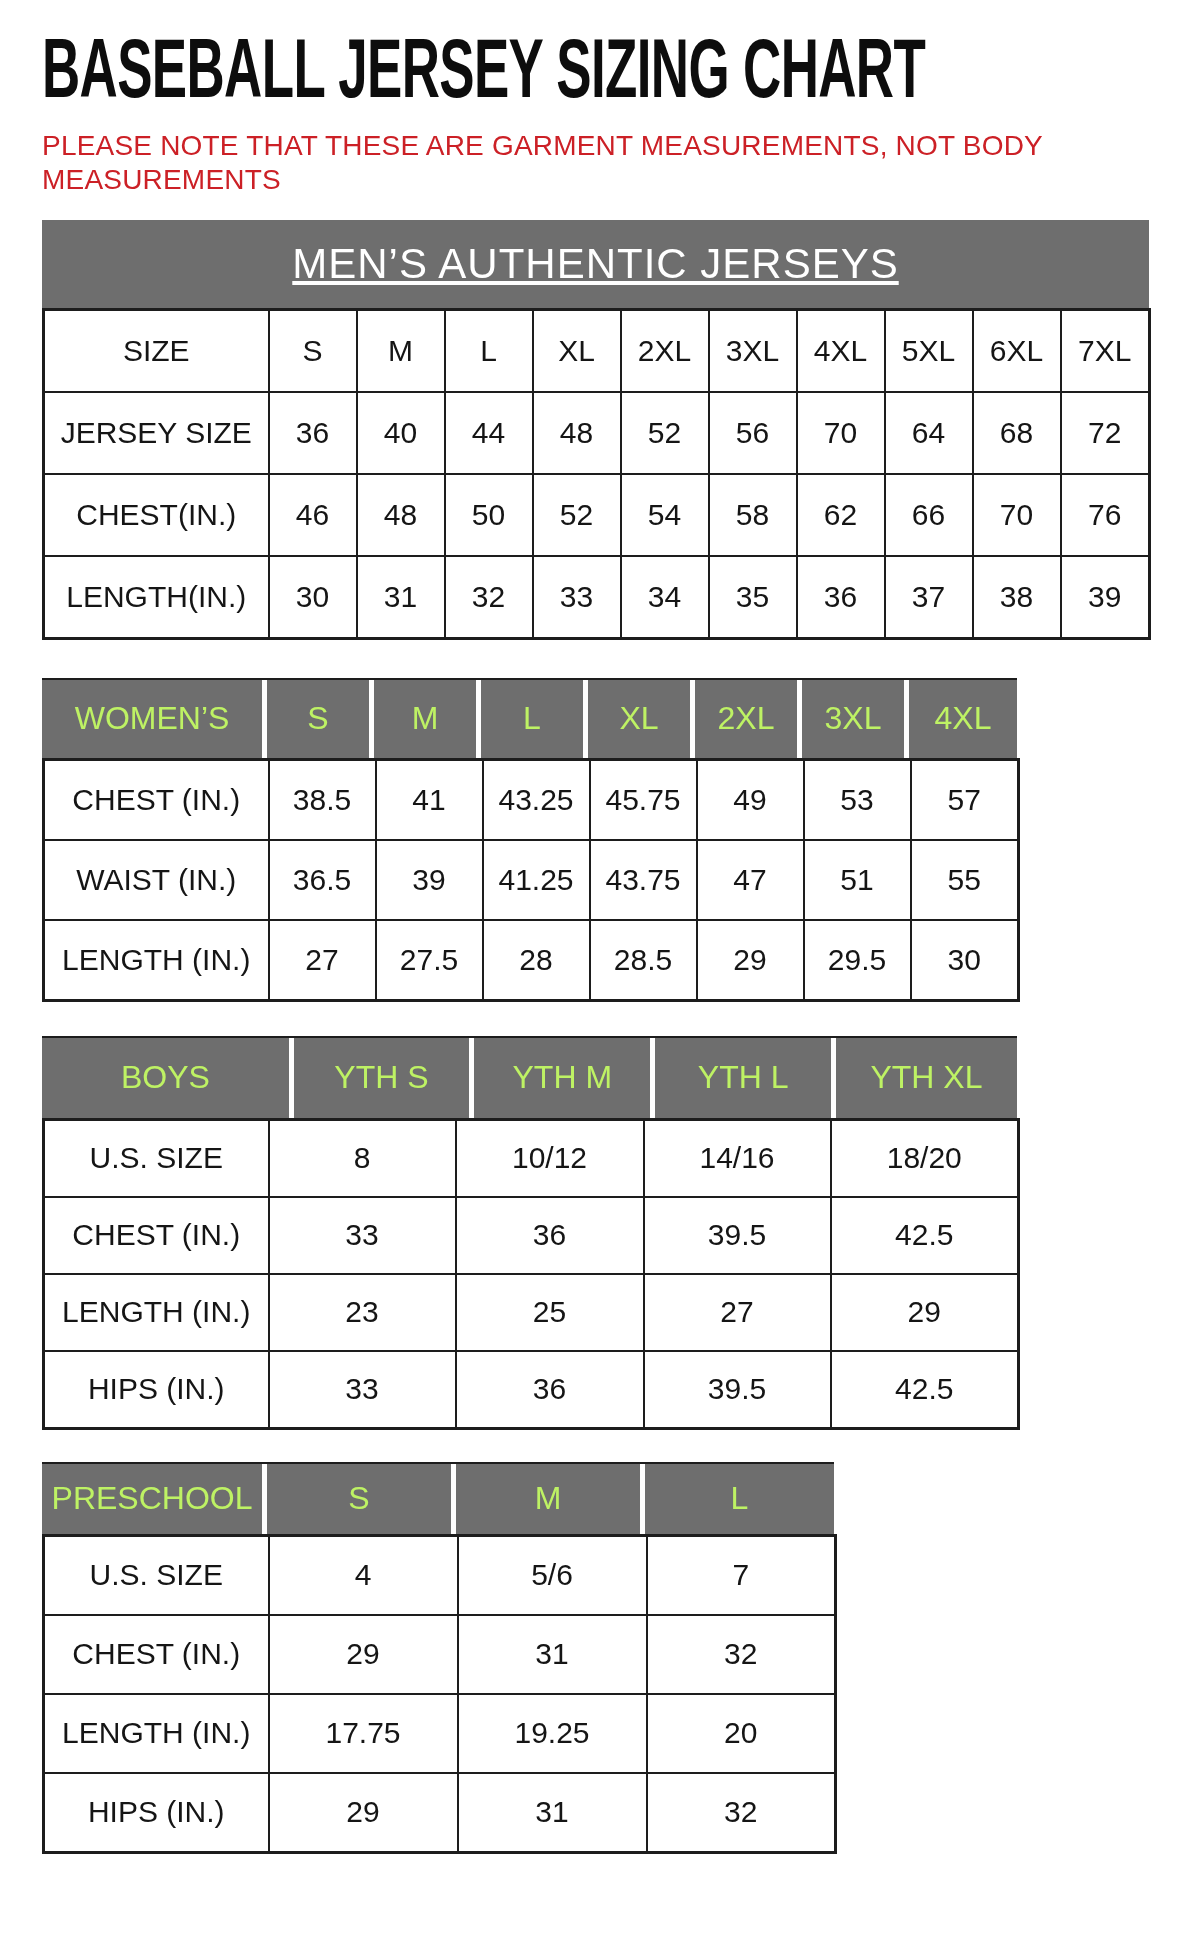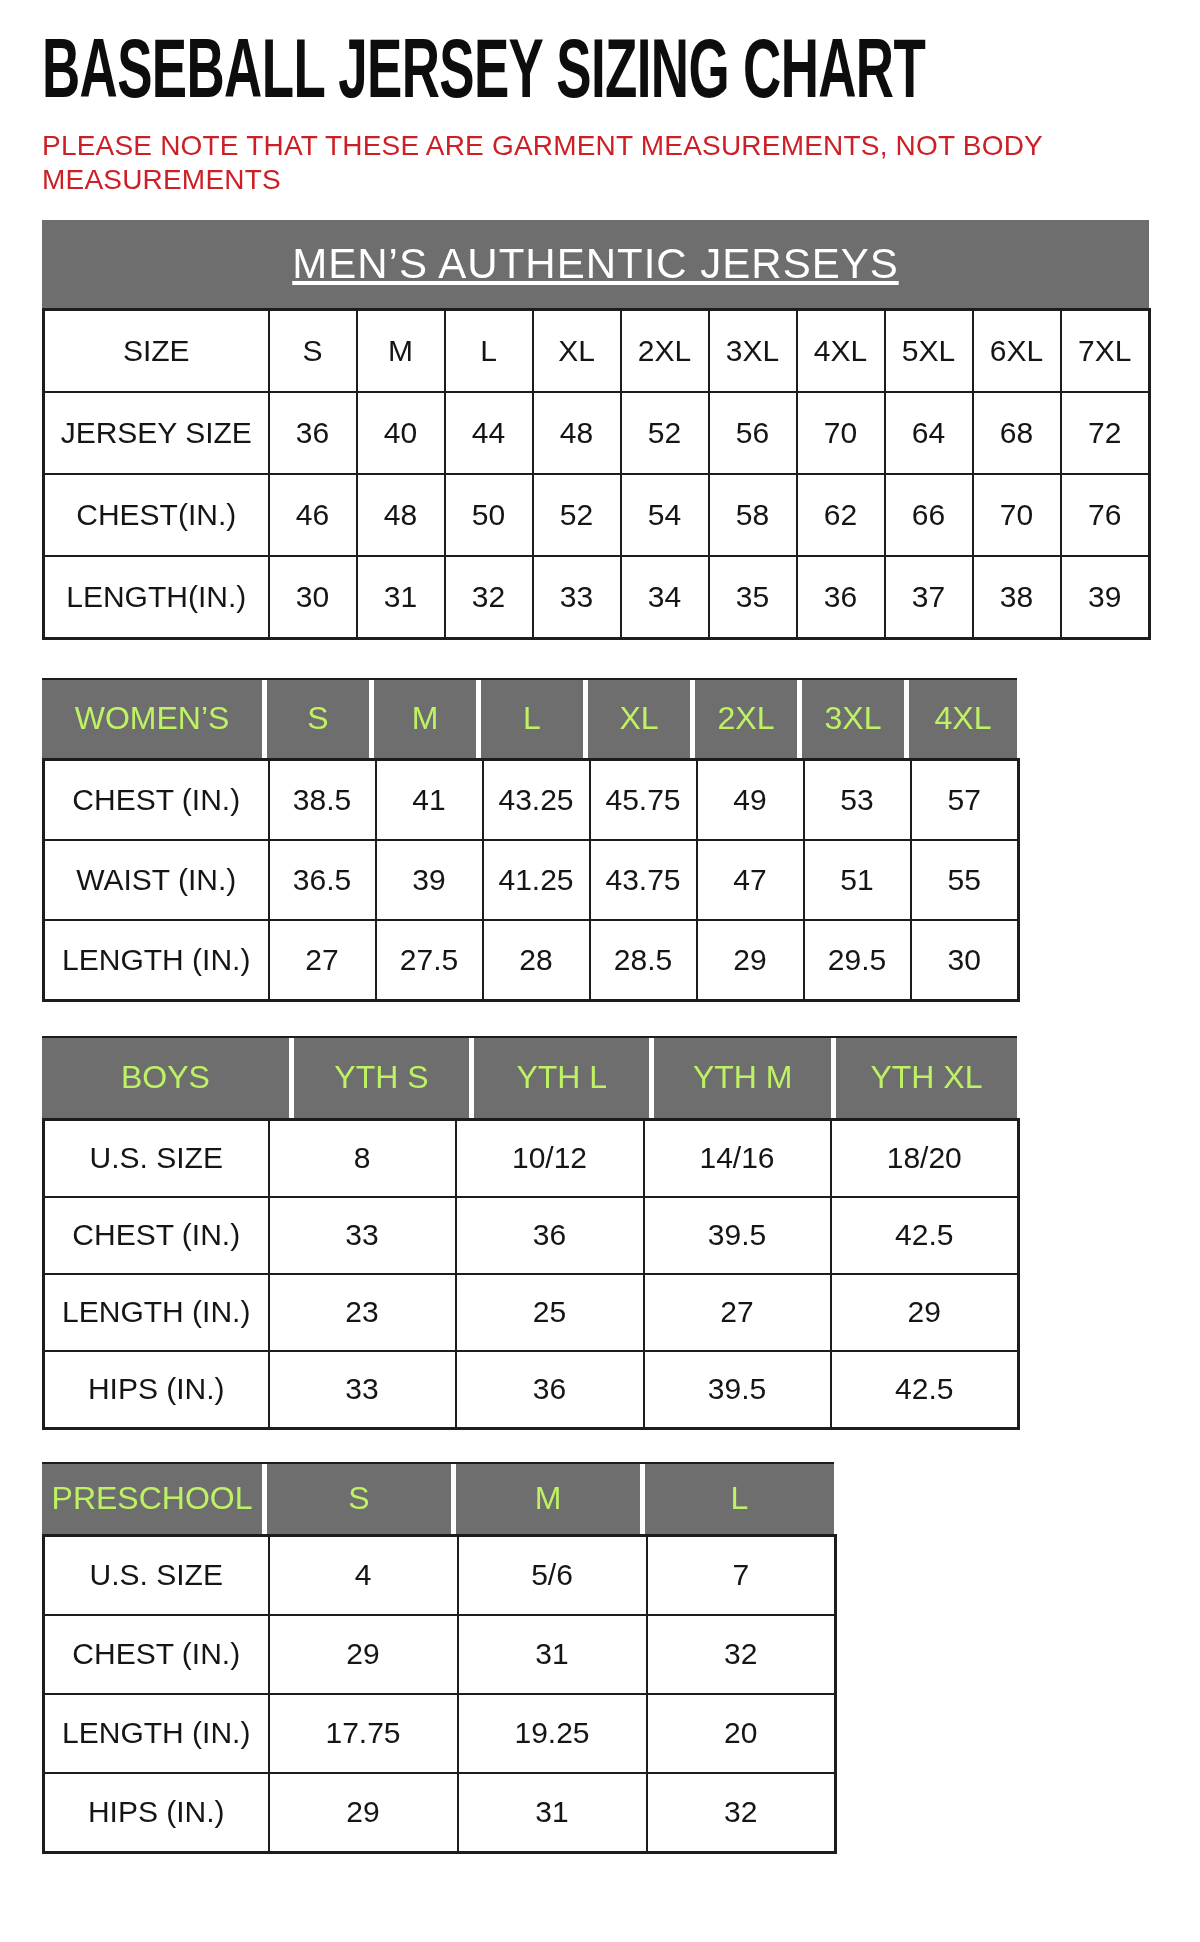--- a/index.html
+++ b/index.html
@@ -235,22 +235,22 @@
             <td>30</td>
           </tr>
         </tbody>
       </table>
   </section>
 
   <section class="sec boys">
     <div class="hrow" style="width: 975px;">
         <div class="hcell" style="width: 261px;">BOYS</div>
         <div class="hcell" style="width: 187px;">YTH S</div>
+        <div class="hcell" style="width: 188px;">YTH M</div>
         <div class="hcell" style="width: 187px;">YTH L</div>
-        <div class="hcell" style="width: 188px;">YTH M</div>
         <div class="hcell" style="width: 188px;">YTH XL</div>
       </div>
     <table class="grid" style="width: 975px;">
         <colgroup>
           <col style="width: 225px;">
           <col style="width: 187px;">
           <col style="width: 188px;">
           <col style="width: 187px;">
           <col style="width: 188px;">
         </colgroup>

